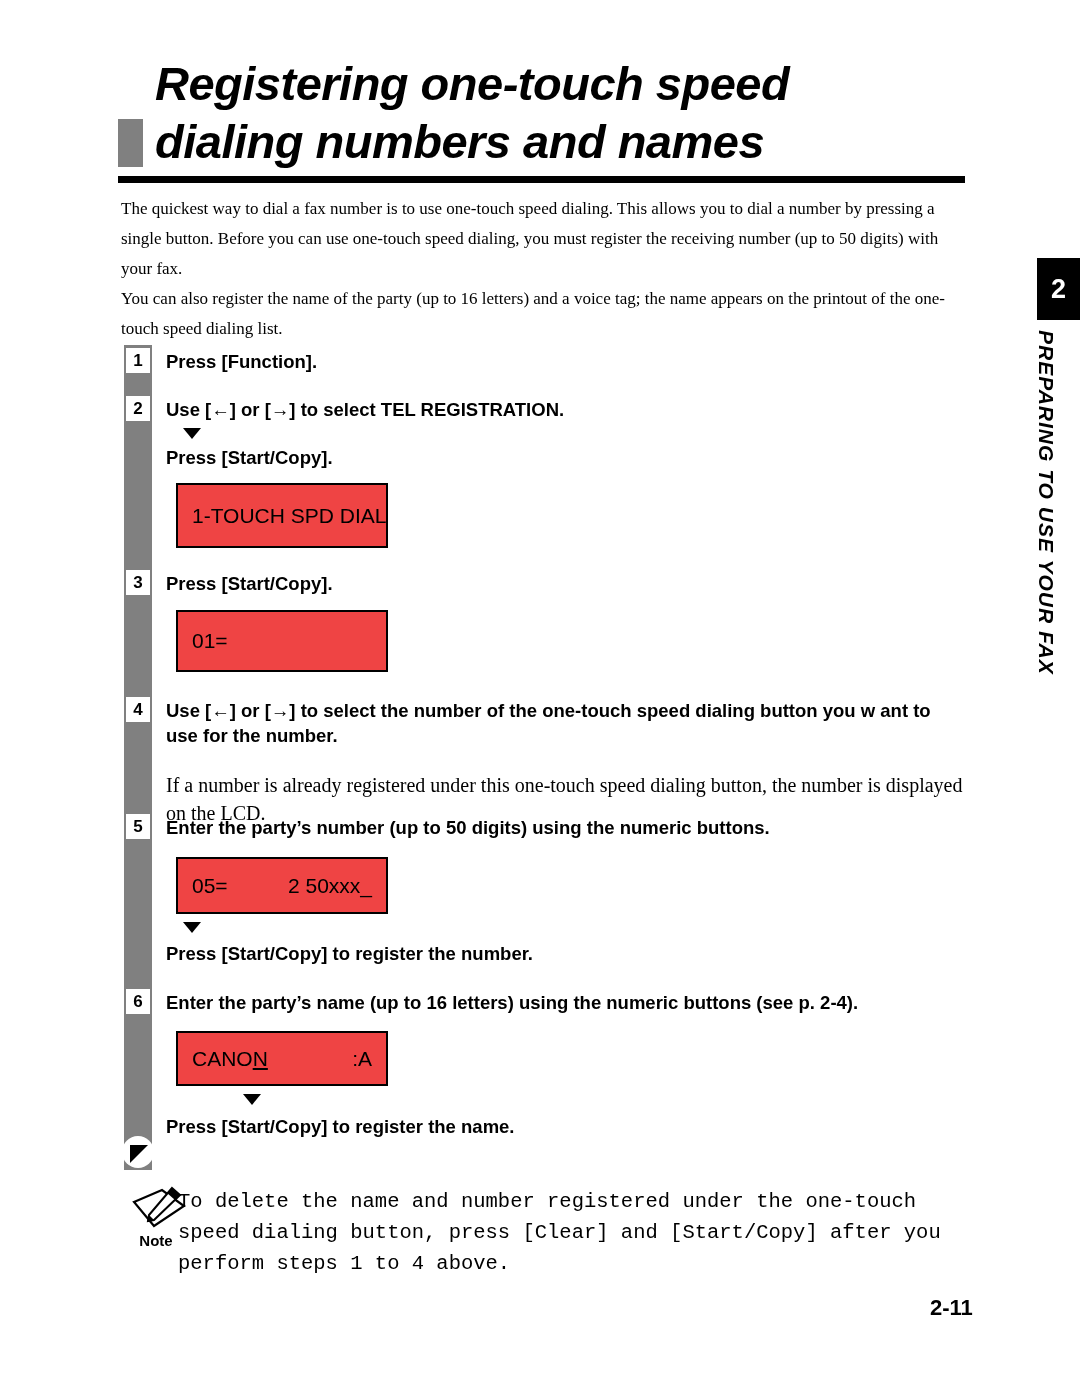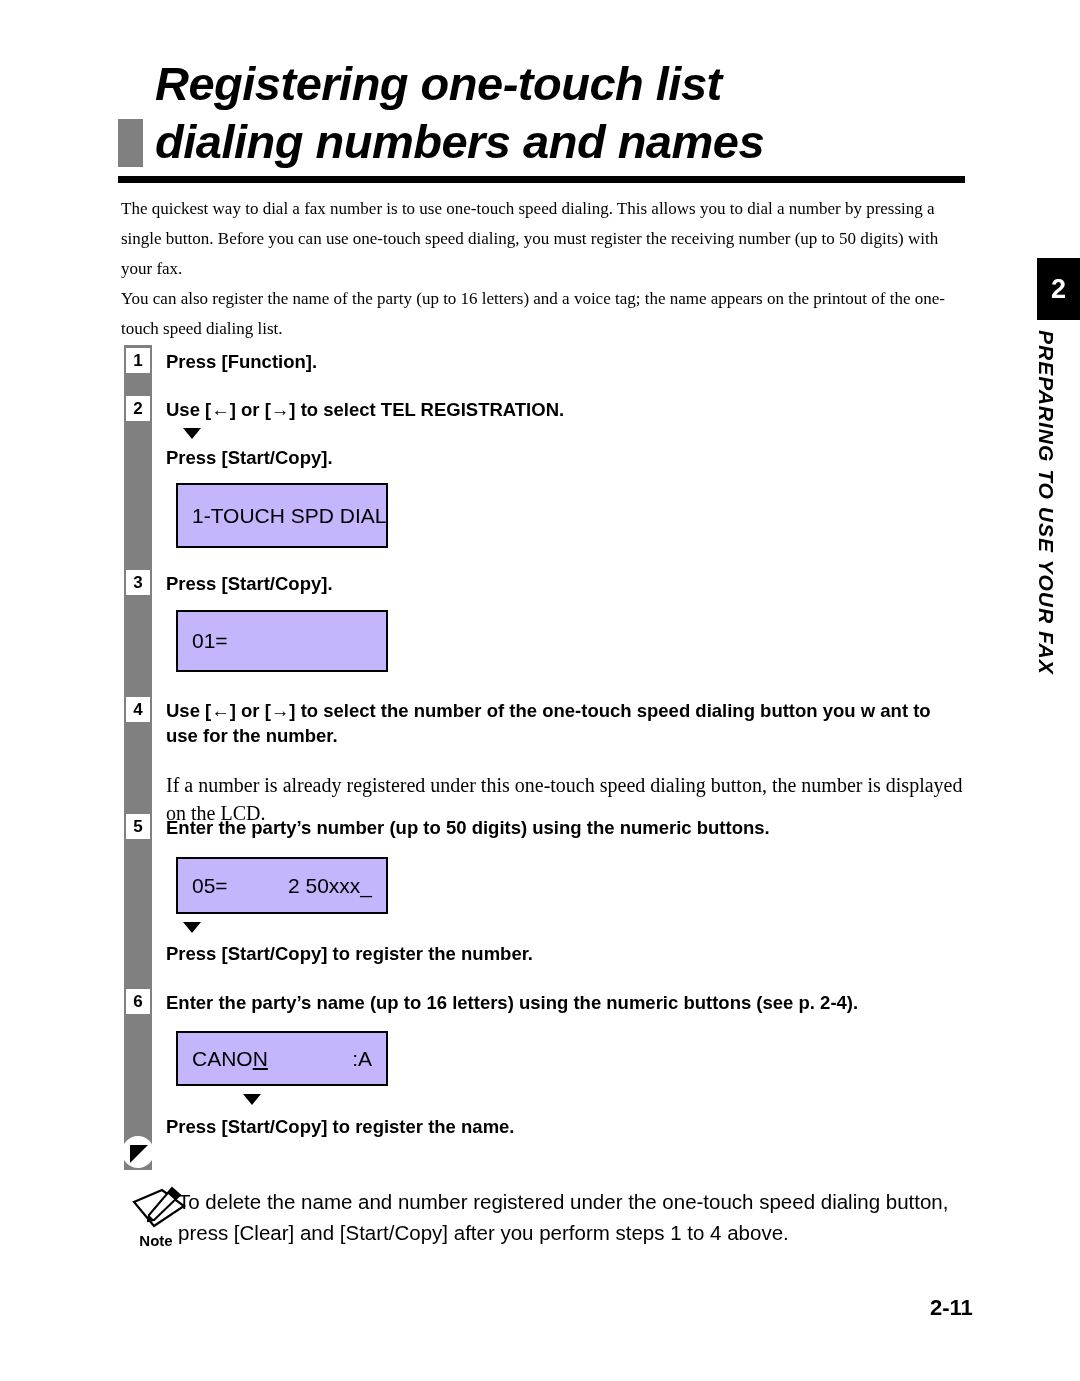--- a/index.html
+++ b/index.html
@@ -154,21 +154,21 @@
     width: 0; height: 0;
     border-left: 9px solid transparent;
     border-right: 9px solid transparent;
     border-top: 11px solid #000;
   }
 
   
   .lcd {
     position: absolute;
     border: 2.5px solid #000;
-    background: #c4b5fd;
+    background: #ef4444;
     font-family: "Liberation Sans", sans-serif;
     font-weight: normal;
     font-size: 21px;
     color: #000;
     box-sizing: border-box;
   }
   .lcd-inner {
     position: absolute;
     left: 14px;
     top: 50%;
@@ -234,21 +234,21 @@
     font-family: "Liberation Sans", sans-serif;
     font-weight: bold;
     font-size: 15px;
     color: #000;
   }
   .note-text {
     position: absolute;
     left: 178px;
     top: 1186px;
     width: 790px;
-    font-family: Liberation Sans, sans-serif;
+    font-family: Liberation Mono, monospace;
     font-size: 20.5px;
     line-height: 31px;
     color: #000;
   }
   .note-text p { margin: 0; }
 
   
   .page-num {
     position: absolute;
     left: 930px;
@@ -256,21 +256,21 @@
     font-family: "Liberation Sans", sans-serif;
     font-weight: bold;
     font-size: 22px;
     color: #000;
   }
 </style>
 </head>
 <body>
 
 <div class="title-block">
-  <div class="title-line title-line-1">Registering one-touch list</div>
+  <div class="title-line title-line-1">Registering one-touch speed</div>
   <div class="title-line title-line-2">
     <span class="title-marker"></span>
     <span>dialing numbers and names</span>
   </div>
 </div>
 <div class="title-rule"></div>
 
 <div class="intro">
   <p>The quickest way to dial a fax number is to use one-touch speed dialing. This allows you to dial a number by pressing a single button. Before you can use one-touch speed dialing, you must register the receiving number (up to 50 digits) with your fax.</p>
   <p>You can also register the name of the party (up to 16 letters) and a voice tag; the name appears on the printout of the one-touch speed dialing list.</p>

